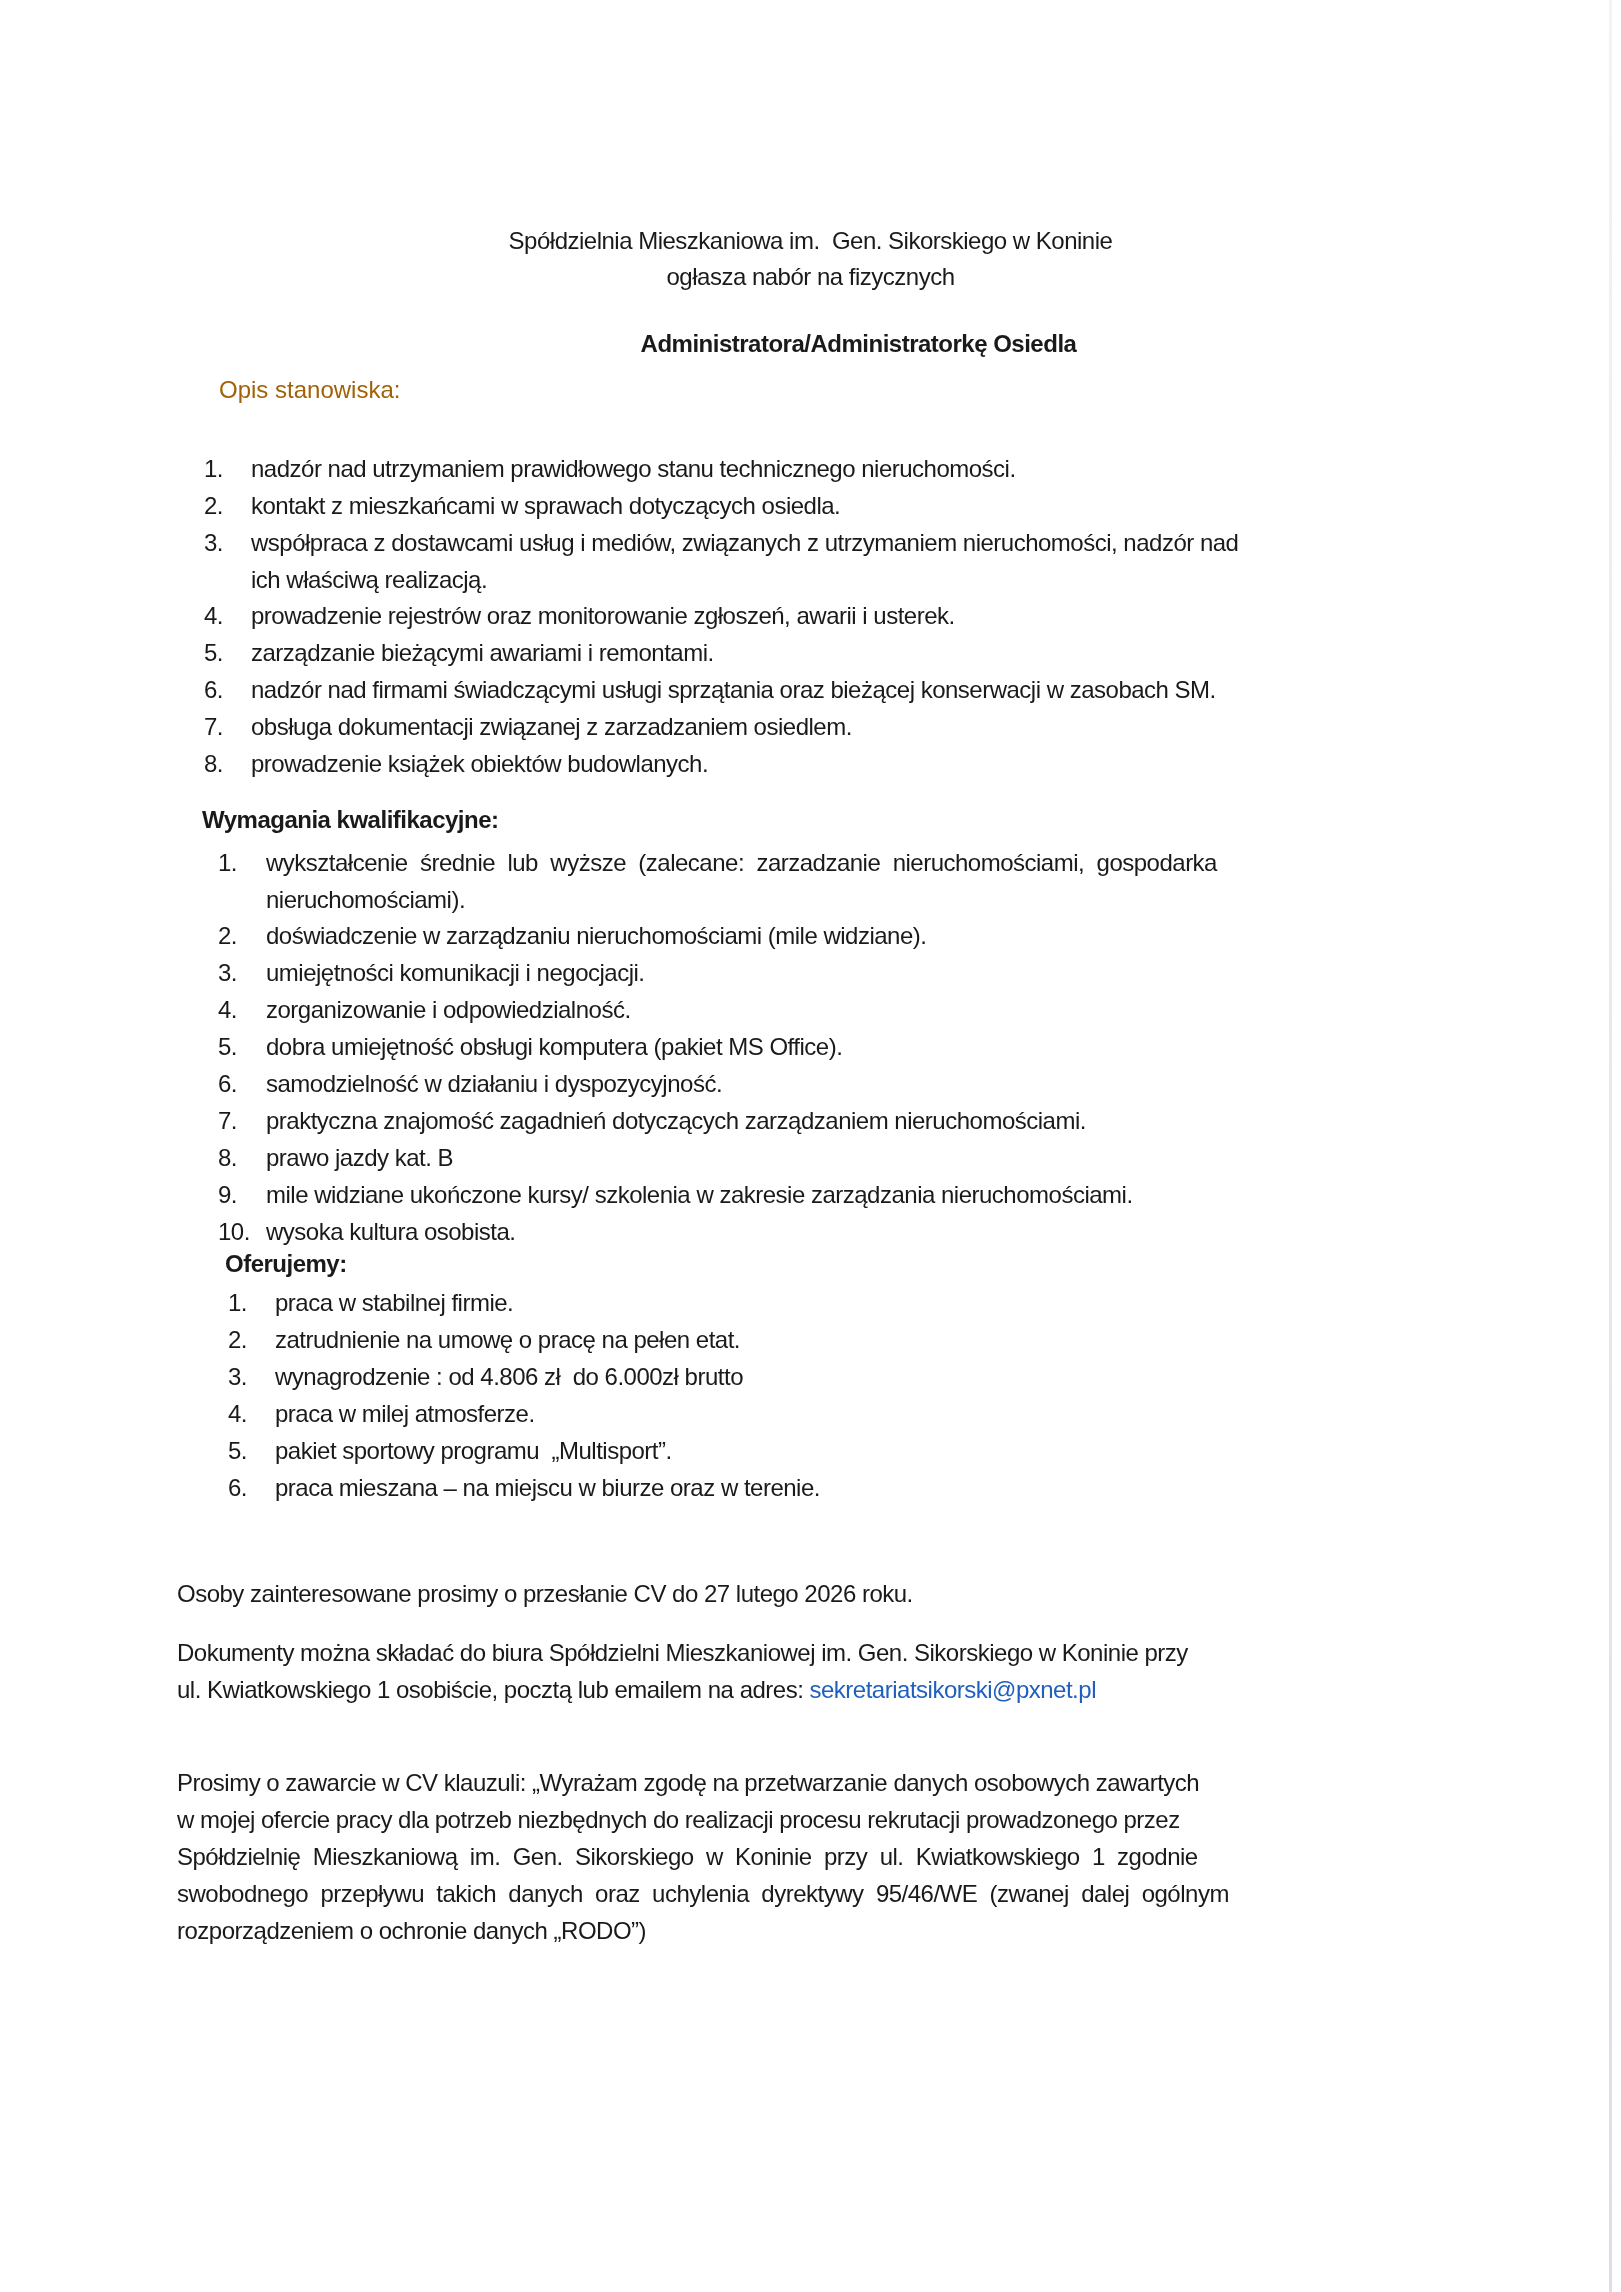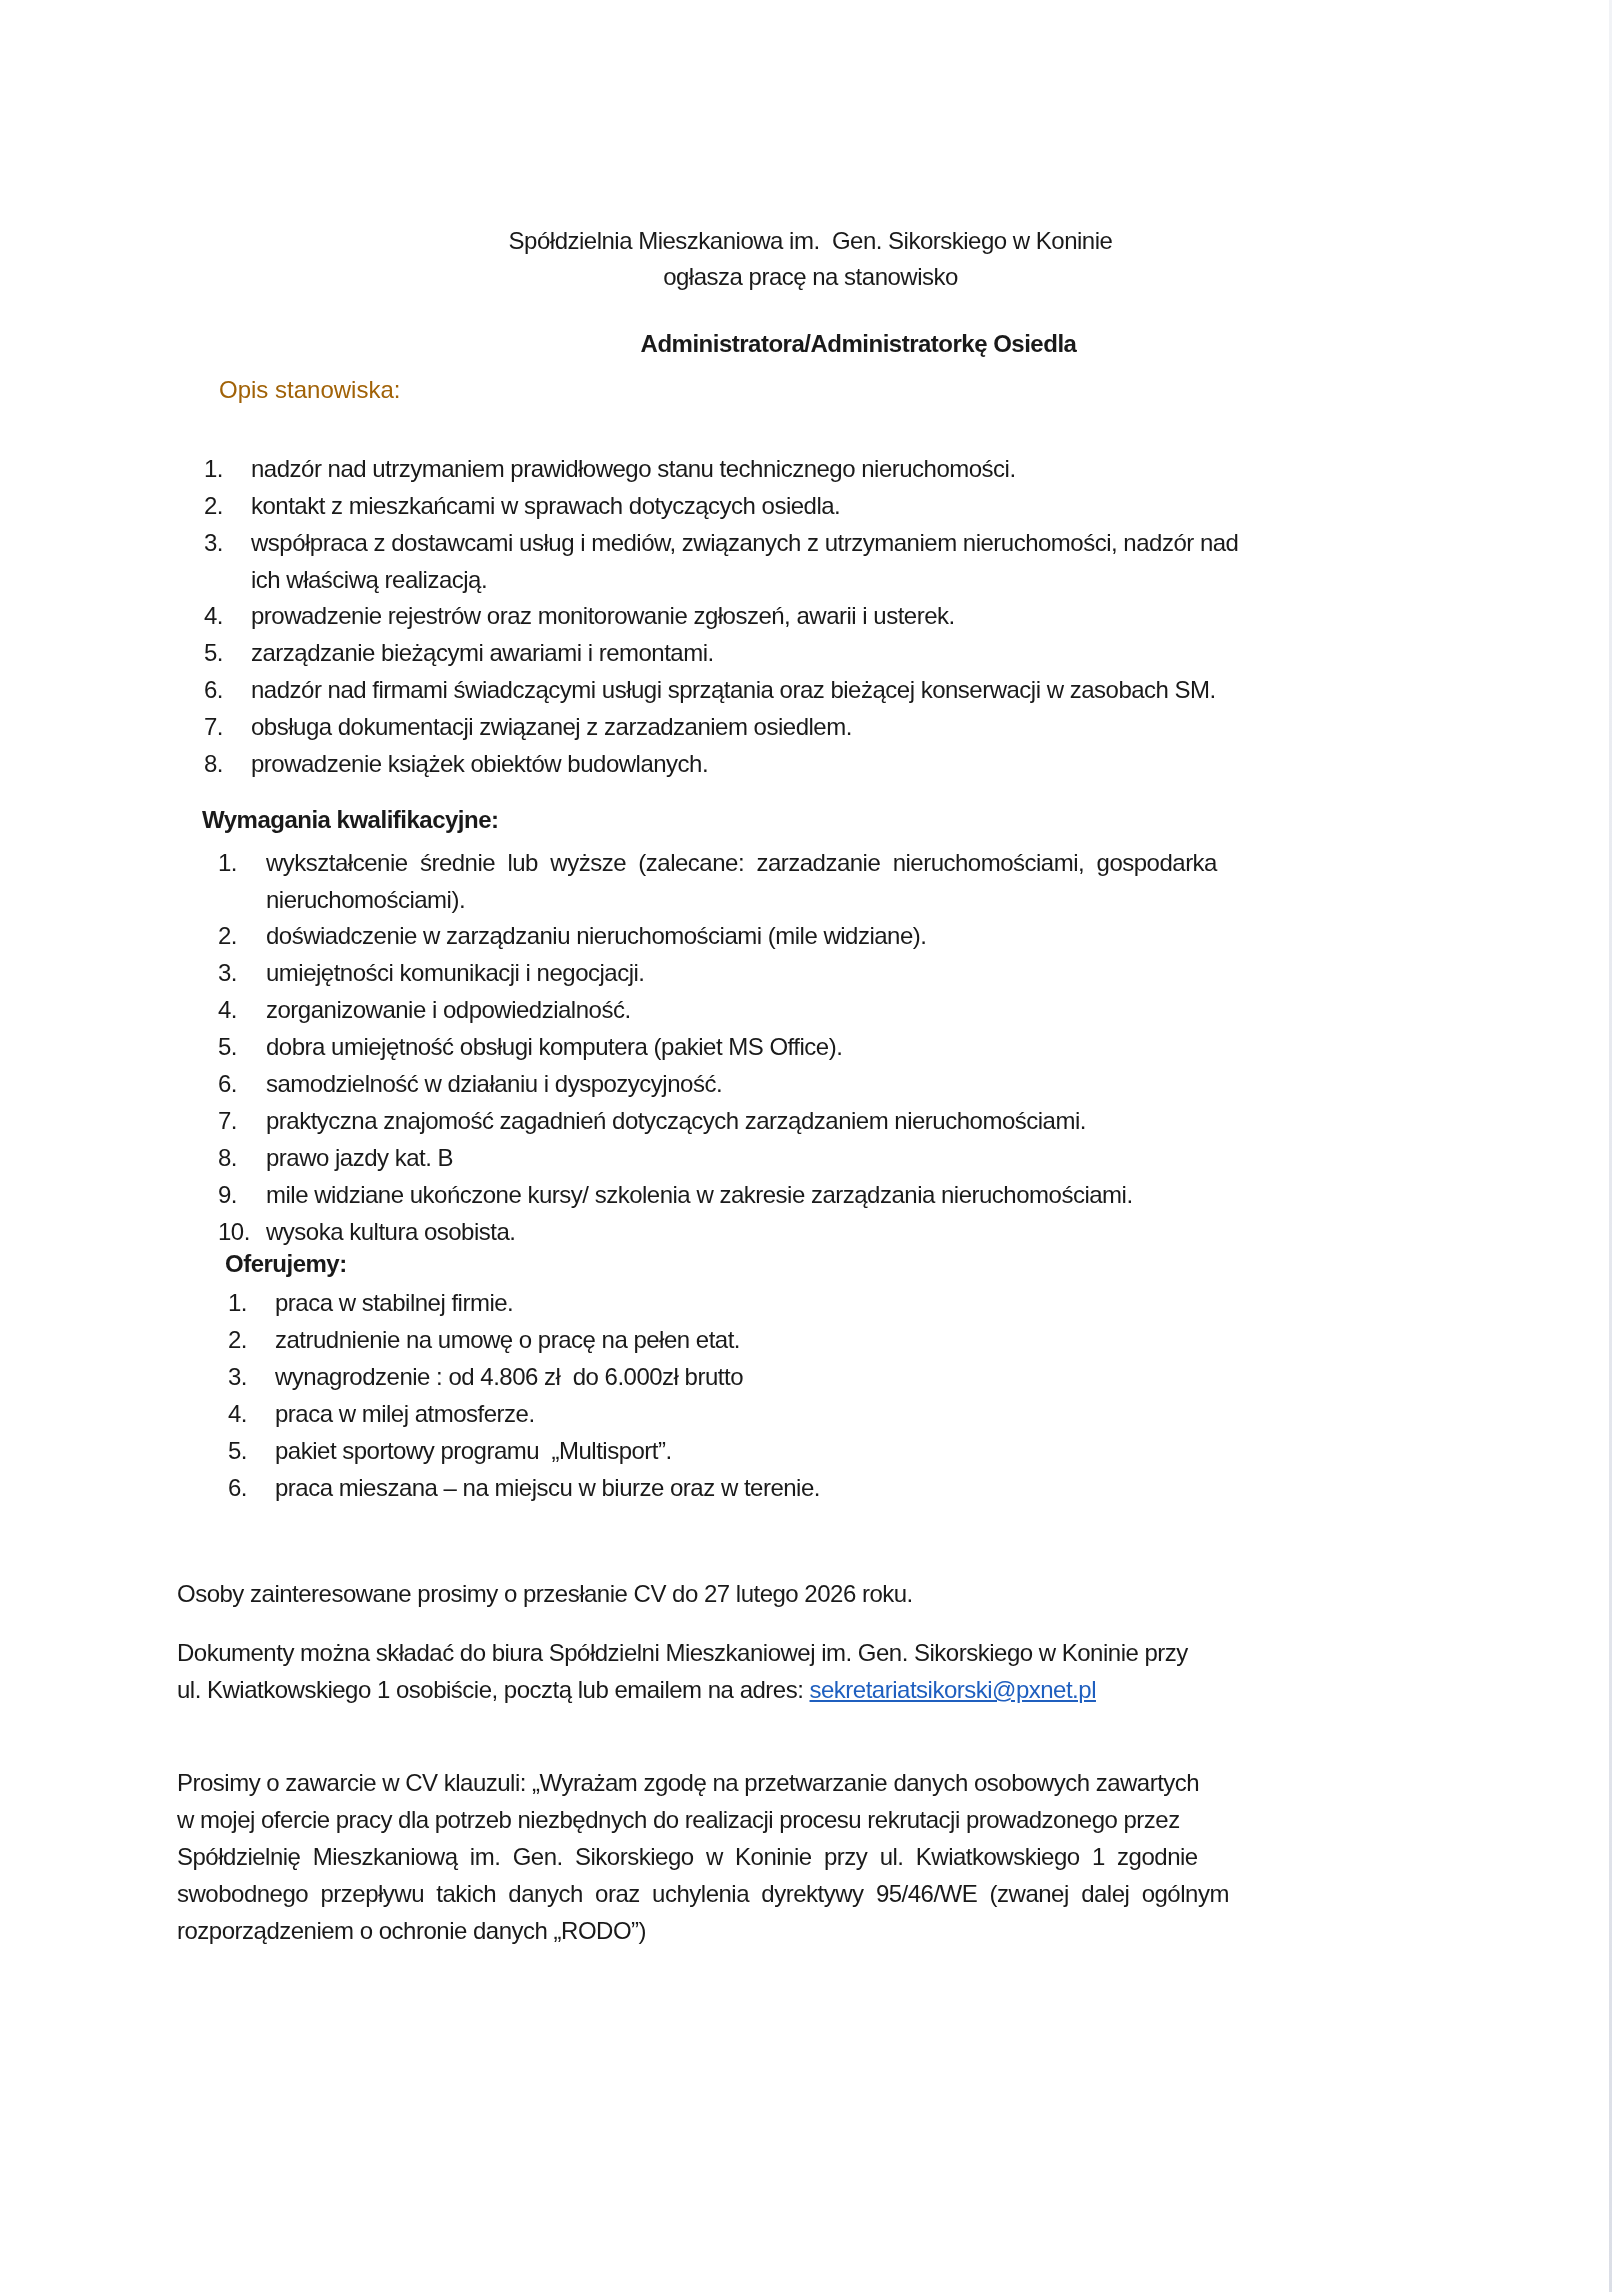--- a/index.html
+++ b/index.html
@@ -16,30 +16,30 @@
   .t { position: absolute; white-space: nowrap; font-size: 24px; letter-spacing: -0.5px; }
   .center { left: 0; width: 1621px; text-align: center; }
   .bold { font-weight: bold; padding-left: 48px; }
   .muted { color: #a16207; margin-left: 40px; }
   .list { position: absolute; margin: 0; padding: 0; list-style: none; }
   .list li { position: relative; height: 37px; line-height: 37px; font-size: 24px; letter-spacing: -0.5px; white-space: nowrap; }
   .list li.two { height: 73px; }
   .num { position: absolute; left: 0; top: 0; }
   .txt { position: absolute; top: 0; }
   .para { position: absolute; left: 177px; width: 1231px; font-size: 24px; letter-spacing: -0.5px; line-height: 37px; }
-  .link { color: #1f5fbf; text-decoration: underline; cursor: pointer; }
+  .link { color: #1f5fbf; cursor: pointer; }
 </style>
 </head>
 <body>
 
 <div class="page">
   <div class="scan-line"></div>
 
   <div class="t center" style="top: 227px; white-space: pre;">Spółdzielnia Mieszkaniowa im.  Gen. Sikorskiego w Koninie</div>
-  <div class="t center" style="top: 263px; white-space: pre;">ogłasza pracę na stanowisko</div>
+  <div class="t center" style="top: 263px; white-space: pre;">ogłasza nabór na fizycznych</div>
   <div class="t center bold" style="top: 330px; white-space: pre;">Administratora/Administratorkę Osiedla</div>
 
   <div class="t muted" style="top: 376px; left: 179px; letter-spacing: 0px; white-space: pre;">Opis stanowiska:</div>
   <ul class="list" style="left:204px; top:450px; width:1218px;">
     <li>
         <span class="num" style="white-space: pre;">1.</span>
         <span class="txt" style="left: 47px; white-space: pre;">nadzór nad utrzymaniem prawidłowego stanu technicznego nieruchomości.</span>
       </li>
     <li>
         <span class="num" style="white-space: pre;">2.</span>

